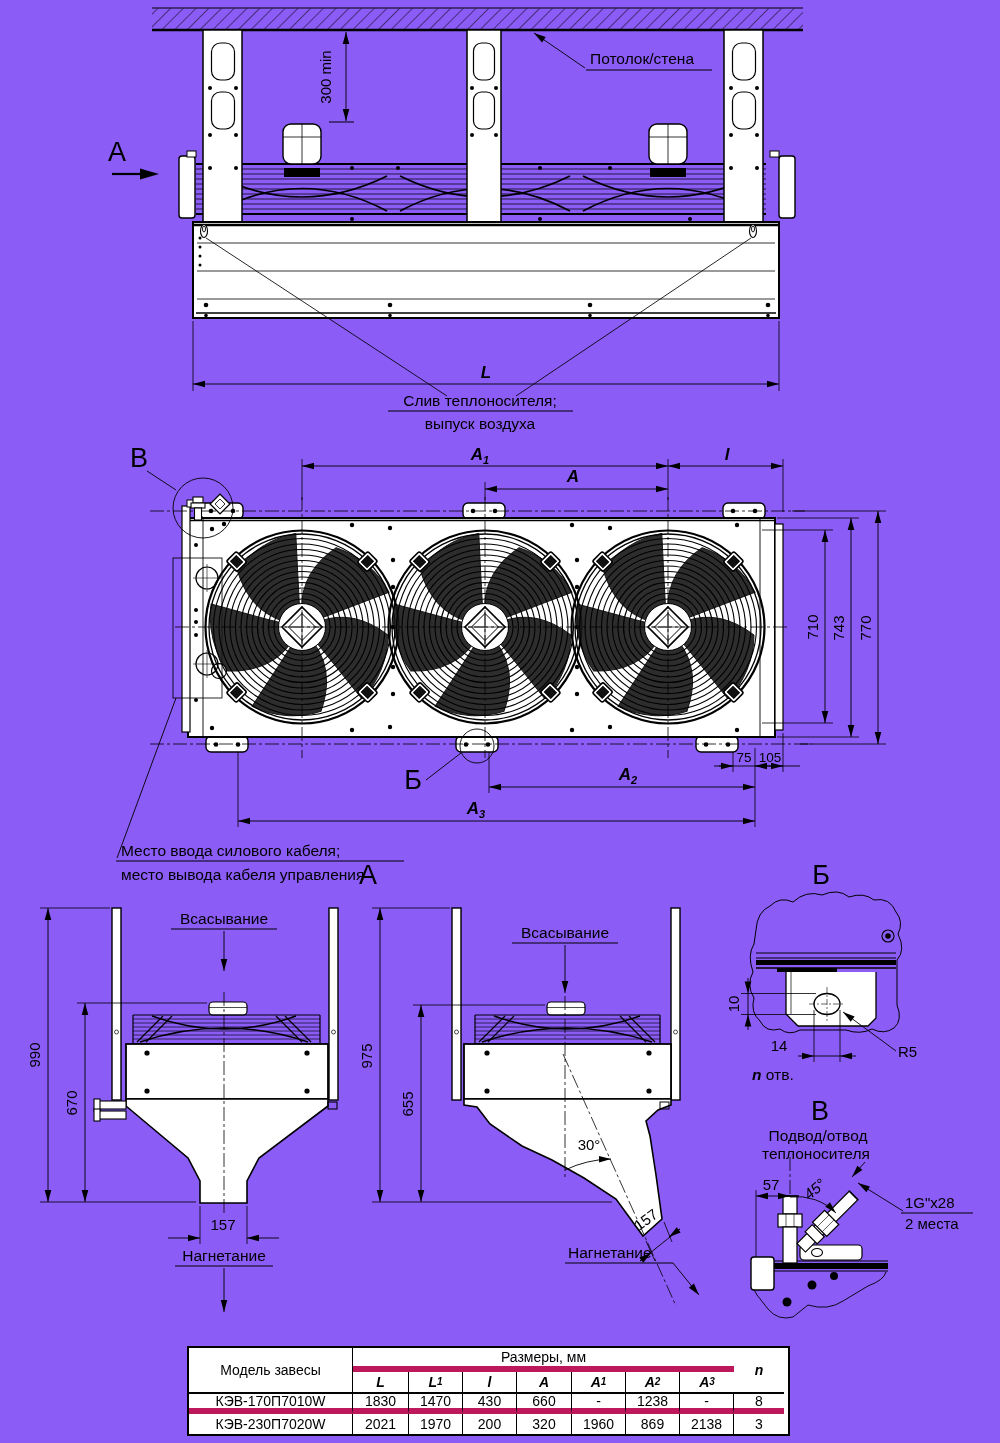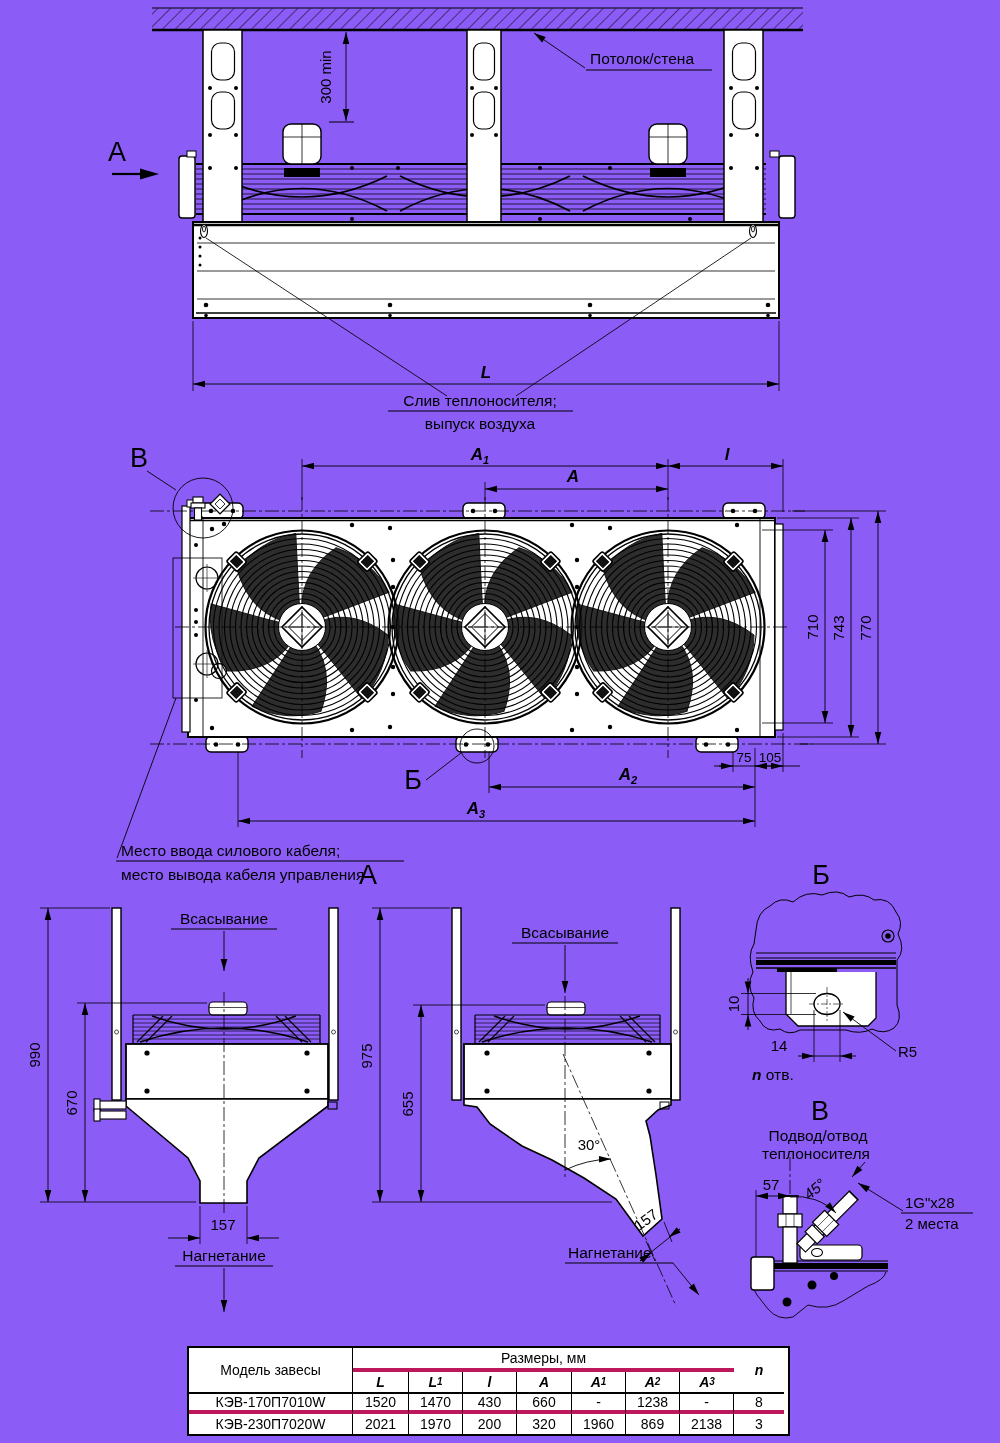--- a/index.html
+++ b/index.html
@@ -12,21 +12,21 @@
   .sm{font-size:13.5px;}
   .dim{font-size:17px;font-style:italic;font-weight:bold;}
   .sub{font-size:11px;font-style:italic;font-weight:bold;}
   .ttl{font-size:27px;}
   .it{font-style:italic;}
   
   .tbl{position:absolute;left:187px;top:1346px;width:599px;border:2px solid #000;
        display:grid;grid-template-columns:164px 56px 54px 54px 55px 54px 54px 54px 50px;
        grid-template-rows:24px 22px 20px 20px;font-size:14px;color:#000;background:#fff;text-align:center;}
   .tbl .c{display:flex;align-items:center;justify-content:center;
-          border-right:1px solid #000;border-bottom:4px solid #be185d;white-space:nowrap;}
+          border-right:1px solid #000;border-bottom:6px solid #be185d;white-space:nowrap;}
   .tbl .rs{grid-row:span 2;}
   .tbl .cs7{grid-column:span 7;}
   .tbl .hb{border-bottom:2px solid #000;}
   .tbl .noR{border-right:none;}
   .tbl .noB{border-bottom:none;}
   .tbl .hl{font-style:italic;font-weight:bold;}
   .tbl sub{font-size:10px;line-height:0;font-style:italic;font-weight:bold;}
 </style>
 </head>
 <body>
@@ -617,21 +617,21 @@
   <div class="c hb hl">
         <span>A</span>
         <sub>2</sub>
       </div>
   <div class="c hb hl noR">
         <span>A</span>
         <sub>3</sub>
       </div>
 
   <div class="c">КЭВ-170П7010W</div>
-  <div class="c">1520</div>
+  <div class="c">1830</div>
   <div class="c">1470</div>
   <div class="c">430</div>
   <div class="c">660</div>
   <div class="c">-</div>
   <div class="c">1238</div>
   <div class="c">-</div>
   <div class="c noR">8</div>
 
   <div class="c noB">КЭВ-230П7020W</div>
   <div class="c noB">2021</div>

